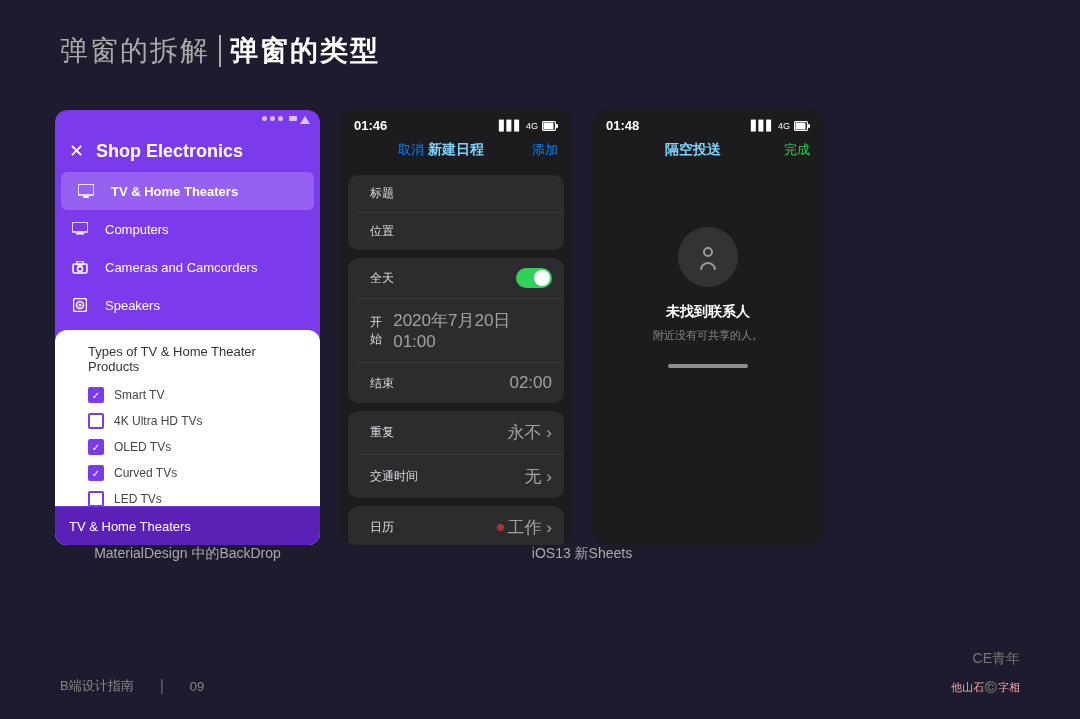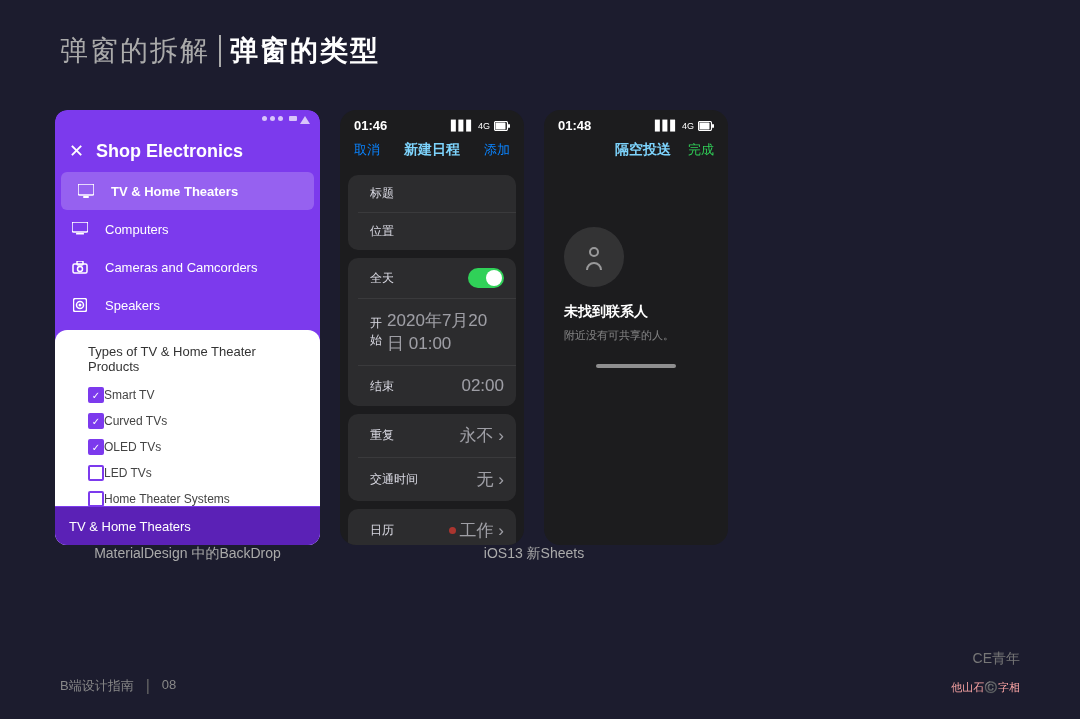--- a/index.html
+++ b/index.html
@@ -164,20 +164,21 @@
     }
     .front-section-title {
       font-size: 13px;
       font-weight: 500;
       color: #333;
       margin-bottom: 8px;
     }
     .checkbox-item {
       display: flex;
       align-items: center;
+      gap: 10px;
       padding: 5px 0;
     }
     .checkbox-box {
       width: 16px; height: 16px;
       border: 2px solid #7c3aed;
       border-radius: 2px;
       display: flex; align-items: center; justify-content: center;
       flex-shrink: 0;
     }
     .checkbox-box.checked {
@@ -220,21 +221,21 @@
       padding: 10px 14px;
       border-radius: 0 0 12px 12px;
     }
     .bottom-tab-label {
       font-size: 13px;
       color: #fff;
       font-weight: 500;
     }
 
     .card-ios {
-      width: 184px;
+      width: 232px;
       height: 435px;
       border-radius: 16px;
       overflow: hidden;
       position: relative;
       flex-shrink: 0;
       background: #1c1c1e;
     }
 
     
     .ios-status-bar {
@@ -260,20 +261,21 @@
     .ios-nav-bar {
       display: flex;
       align-items: center;
       justify-content: space-between;
       padding: 4px 14px 8px;
     }
     .ios-nav-action {
       font-size: 13px;
       color: #0a84ff;
       cursor: pointer;
+      margin-left: 44px;
     }
     .ios-nav-action.green {
       color: #30d158;
     }
     .ios-nav-title {
       font-size: 14px;
       font-weight: 600;
       color: #7dd3fc;
     }
 
@@ -334,21 +336,22 @@
       position: absolute;
       bottom: 24px;
       left: 60px;
       right: 60px;
       display: flex;
       justify-content: space-between;
       align-items: flex-end;
     }
     .footer-left {
       display: flex;
-      gap: 12px;
+      align-items: center;
+      gap: 26px;
     }
     .footer-series {
       font-size: 13px;
       color: #888;
     }
     .footer-divider {
       color: #666;
     }
     .footer-num {
       font-size: 13px;
@@ -511,26 +514,30 @@
 
       <div class="backdrop-front">
         <div class="front-content">
           <div class="front-section-title">Types of TV &amp; Home Theater Products</div>
 
           <div class="checkbox-item">
             <div class="checkbox-box checked"></div>
             <span class="checkbox-label">Smart TV</span>
           </div>
           <div class="checkbox-item">
-            <div class="checkbox-box checked"></div>
-            <span class="checkbox-label">Curved TVs</span>
+            <div class="checkbox-box"></div>
+            <span class="checkbox-label">4K Ultra HD TVs</span>
           </div>
           <div class="checkbox-item">
             <div class="checkbox-box checked"></div>
             <span class="checkbox-label">OLED TVs</span>
+          </div>
+          <div class="checkbox-item">
+            <div class="checkbox-box checked"></div>
+            <span class="checkbox-label">Curved TVs</span>
           </div>
           <div class="checkbox-item">
             <div class="checkbox-box"></div>
             <span class="checkbox-label">LED TVs</span>
           </div>
           <div class="checkbox-item">
             <div class="checkbox-box"></div>
             <span class="checkbox-label">Home Theater Systems</span>
           </div>
 
@@ -644,21 +651,21 @@
               </svg>
           </div>
         </div>
 
         <div class="ios-nav-bar">
           <span style="width:40px;"></span>
           <span class="ios-nav-title">隔空投送</span>
           <span class="ios-nav-action green">完成</span>
         </div>
 
-        <div style="flex:1;display:flex;flex-direction:column;align-items:flex-start;justify-content:center;padding:60px 20px 20px;">
+        <div style="flex:1;display:flex;flex-direction:column;align-items:center;justify-content:center;padding:60px 20px 20px;">
           <div style="width:60px;height:60px;border-radius:50%;background:rgba(255,255,255,0.1);display:flex;align-items:center;justify-content:center;margin-bottom:16px;">
             <svg width="30" height="30" viewBox="0 0 30 30">
               <circle cx="15" cy="10" r="4" fill="none" stroke="rgba(255,255,255,0.5)" stroke-width="2"></circle>
               <path d="M8 28c0-3.866 3.134-7 7-7s7 3.134 7 7" fill="none" stroke="rgba(255,255,255,0.5)" stroke-width="2"></path>
             </svg>
           </div>
           <div style="font-size:14px;font-weight:600;color:#fff;margin-bottom:6px;text-align:center;">未找到联系人</div>
           <div style="font-size:11px;color:rgba(255,255,255,0.45);text-align:center;line-height:1.5;">附近没有可共享的人。</div>
         </div>
 
@@ -670,19 +677,19 @@
 
     <div class="card-group-label">iOS13 新Sheets</div>
   </div>
 
 </div>
 
 <div class="footer">
   <div class="footer-left">
     <span class="footer-series">B端设计指南</span>
     <span class="footer-divider">|</span>
-    <span class="footer-num">08</span>
+    <span class="footer-num">09</span>
   </div>
   <div class="footer-right">
     <div class="footer-brand">CE青年</div>
     <div class="footer-author">他山石©️字相</div>
   </div>
 </div>
 
 </body></html>

